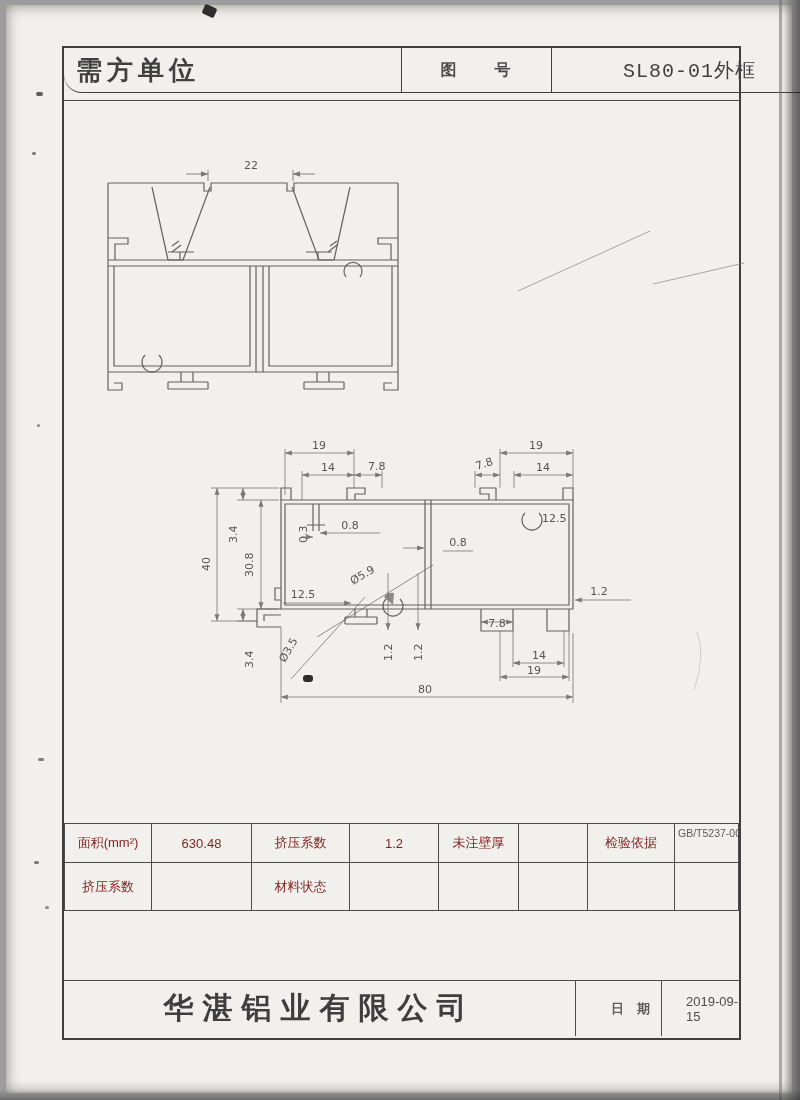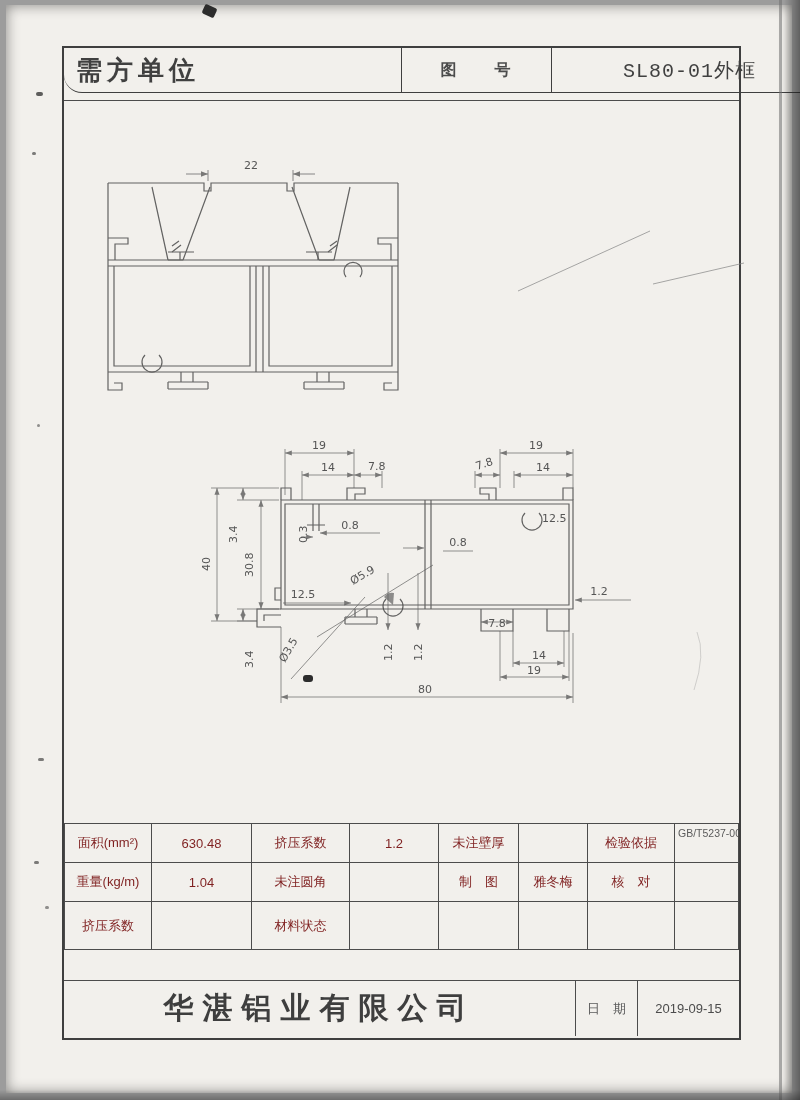--- a/index.html
+++ b/index.html
@@ -17,23 +17,23 @@
   .hdr .c3{flex:1;display:flex;align-items:center;justify-content:center;font-family:Liberation Mono, monospace;}
   .t-customer{font-size:26px;font-weight:600;letter-spacing:5px;color:#3e3e3e;}
   .t-dno-label{font-size:16px;color:#4a4a4a;letter-spacing:2px;font-weight:bold;}
   .t-dno{font-size:20px;color:#3e3e3e;letter-spacing:1px;}
   svg text{font-family:"DejaVu Sans","Liberation Sans",sans-serif;fill:#555;font-size:11px;}
   .spec{position:absolute;left:0;top:775px;width:675px;border-collapse:collapse;table-layout:fixed;}
   .spec td{border:1.4px solid #4a4a4a;color:#7f1d1d;font-size:13px;text-align:center;vertical-align:middle;
            overflow:hidden;white-space:nowrap;padding:0 2px;}
   .spec td.small{font-size:10.5px;text-align:center;vertical-align:top;padding:3px 3px;color:#5a5a5a;margin-left:24px;}
   .spec tr{height:39px;}
-  .foot{position:absolute;left:0;top:932px;width:675px;height:55px;border-top:1.4px solid #4a4a4a;display:flex;}
+  .foot{position:absolute;left:0;top:932px;width:675px;height:55px;border-top:1.4px solid #4a4a4a;display:flex;gap:24px;}
   .foot .fc1{width:511px;display:flex;align-items:center;justify-content:center;border-right:1.4px solid #4a4a4a;}
-  .foot .fc2{width:61px;display:flex;align-items:center;justify-content:center;border-right:1.4px solid #4a4a4a;font-size:13px;color:#5a5a5a;}
+  .foot .fc2{width:61px;display:flex;align-items:center;justify-content:center;border-right:1.4px solid #4a4a4a;font-size:13px;color:#5a5a5a;font-weight:bold;}
   .foot .fc3{flex:1;display:flex;align-items:center;justify-content:center;font-size:13px;color:#4a4a4a;}
   .company{font-size:30px;font-weight:600;letter-spacing:9px;color:#3c3c3c;}
   .artifact{position:absolute;background:#2c2c2c;border-radius:2px;}
   .drawing{position:absolute;}
 </style>
 </head>
 <body>
 
 <div class="paper"></div>
 
@@ -55,30 +55,20 @@
     <tbody>
         <tr>
       <td style="width:82px">面积(mm²)</td>
       <td style="width:95px">630.48</td>
       <td style="width:93px">挤压系数</td>
       <td style="width:84px">1.2</td>
       <td style="width:75px">未注壁厚</td>
       <td style="width:64px"></td>
       <td style="width:82px">检验依据</td>
       <td class="small">GB/T5237-00</td>
-    </tr>
-    <tr>
-      <td>重量(kg/m)</td>
-      <td>1.04</td>
-      <td>未注圆角</td>
-      <td></td>
-      <td>制　图</td>
-      <td>雅冬梅</td>
-      <td>核　对</td>
-      <td></td>
     </tr>
     <tr style="height:48px">
       <td>挤压系数</td>
       <td></td>
       <td>材料状态</td>
       <td></td>
       <td></td>
       <td></td>
       <td></td>
       <td></td>

